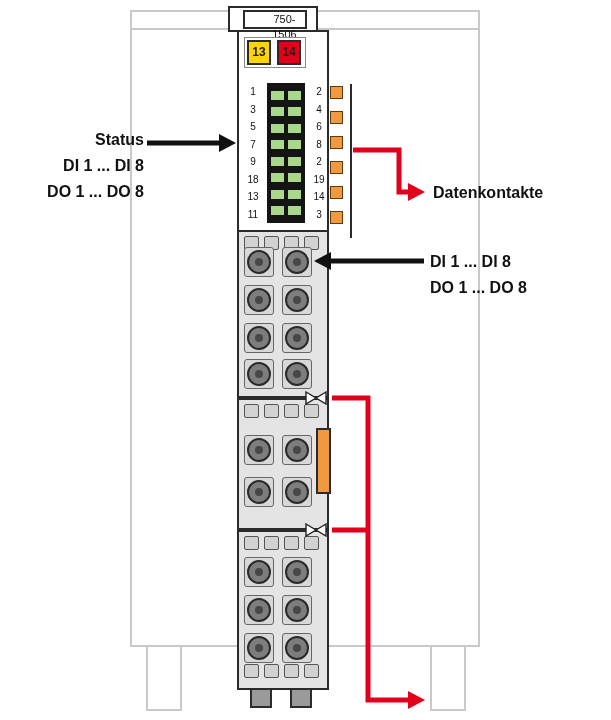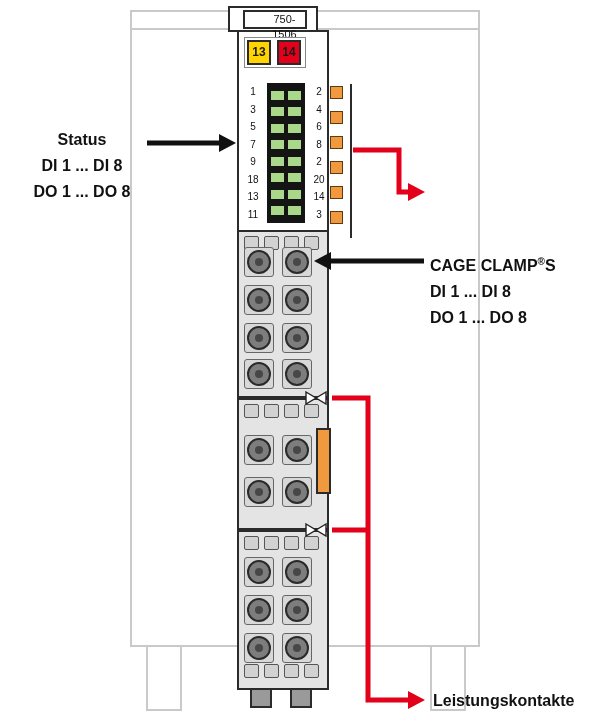--- a/index.html
+++ b/index.html
@@ -56,21 +56,21 @@
   .bowtie { position:absolute; z-index:3; }
   .foot { position:absolute; width:22px; height:20px; background:#9a9a9a; border:2px solid var(--outline,#2b2b2b); z-index:2; }
 
   #overlay { position:absolute; left:0; top:0; z-index:4; pointer-events:none; }
   .arrow-black-line { stroke:#111; stroke-width:5; }
   .arrow-black { fill:#111; }
   .arrow-red-line { stroke:var(--red,#e2001a); stroke-width:5; fill:none; }
   .arrow-red { fill:var(--red,#e2001a); }
 
   .ann { position:absolute; z-index:4; font-weight:bold; color:#111; font-size:16px; line-height:26px; white-space:nowrap; }
-  #ann-status { left:20px; top:127px; width:124px; text-align:center; }
+  #ann-status { left:20px; top:127px; width:124px; text-align:right; }
   #ann-daten { left:433px; top:180px; }
   #ann-cage { left:430px; top:249px; }
   #ann-leistung { left:433px; top:688px; }
   sup { font-size:10px; }
 </style>
 </head>
 <body>
 
 <div id="canvas">
 
@@ -132,21 +132,21 @@
         <div class="led-cell"></div>
         <div class="led-cell"></div>
       </div>
     </div>
   <div id="led-right" class="num-col">
       <div class="led-num">2</div>
       <div class="led-num">4</div>
       <div class="led-num">6</div>
       <div class="led-num">8</div>
       <div class="led-num">2</div>
-      <div class="led-num">20</div>
+      <div class="led-num">19</div>
       <div class="led-num">14</div>
       <div class="led-num">3</div>
     </div>
 
   <div id="side-line"></div>
   <div id="data-contacts">
       <div class="orange-tab" style="top: 86px;"></div>
       <div class="orange-tab" style="top: 111px;"></div>
       <div class="orange-tab" style="top: 136px;"></div>
       <div class="orange-tab" style="top: 161px;"></div>
@@ -298,22 +298,21 @@
       <polygon class="arrow-red" points="408,691 408,709 425,700"></polygon>
     </g>
   </svg>
 
   <div id="ann-status" class="ann">
     <div>Status</div>
     <div>DI 1 ... DI 8</div>
     <div>DO 1 ... DO 8</div>
   </div>
 
+  <div id="ann-daten" class="ann">Datenkontakte</div>
 
   <div id="ann-cage" class="ann">
-    <div><span>CAGE CLAMP</span><sup>®</sup><span>S</span></div>
     <div>DI 1 ... DI 8</div>
     <div>DO 1 ... DO 8</div>
   </div>
 
-  <div id="ann-leistung" class="ann">Leistungskontakte</div>
 
 </div>
 
 </body></html>

